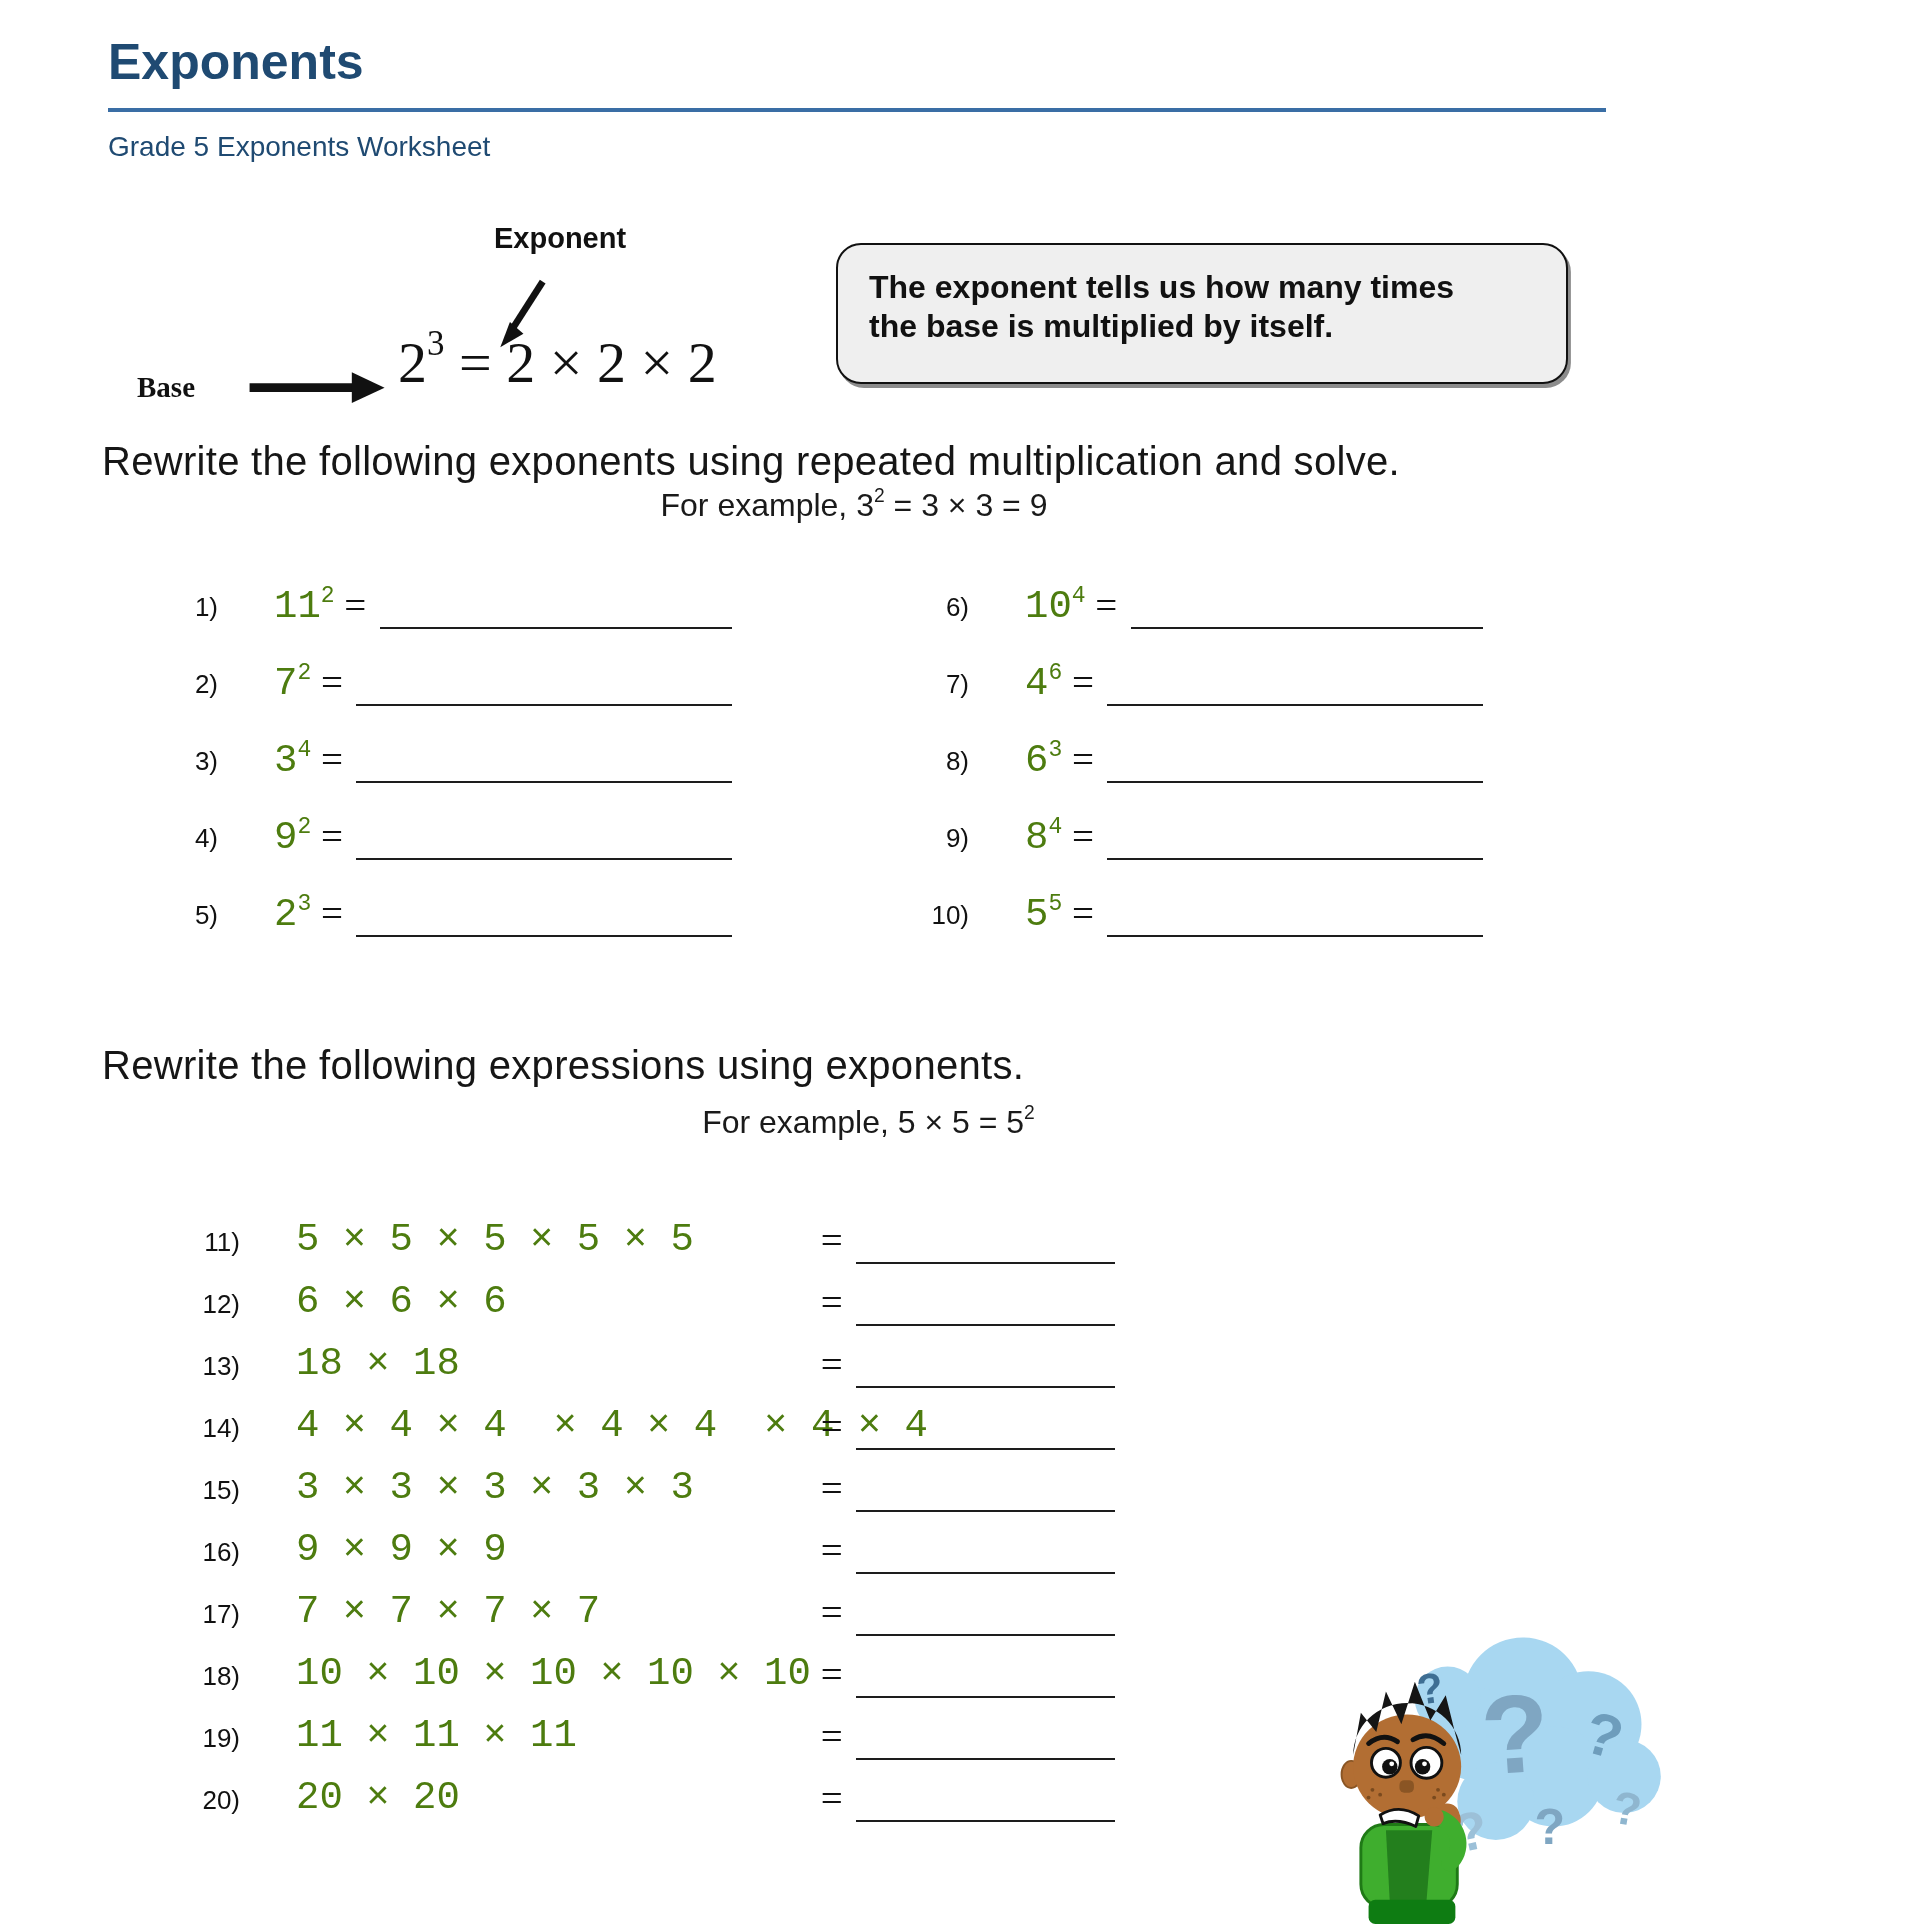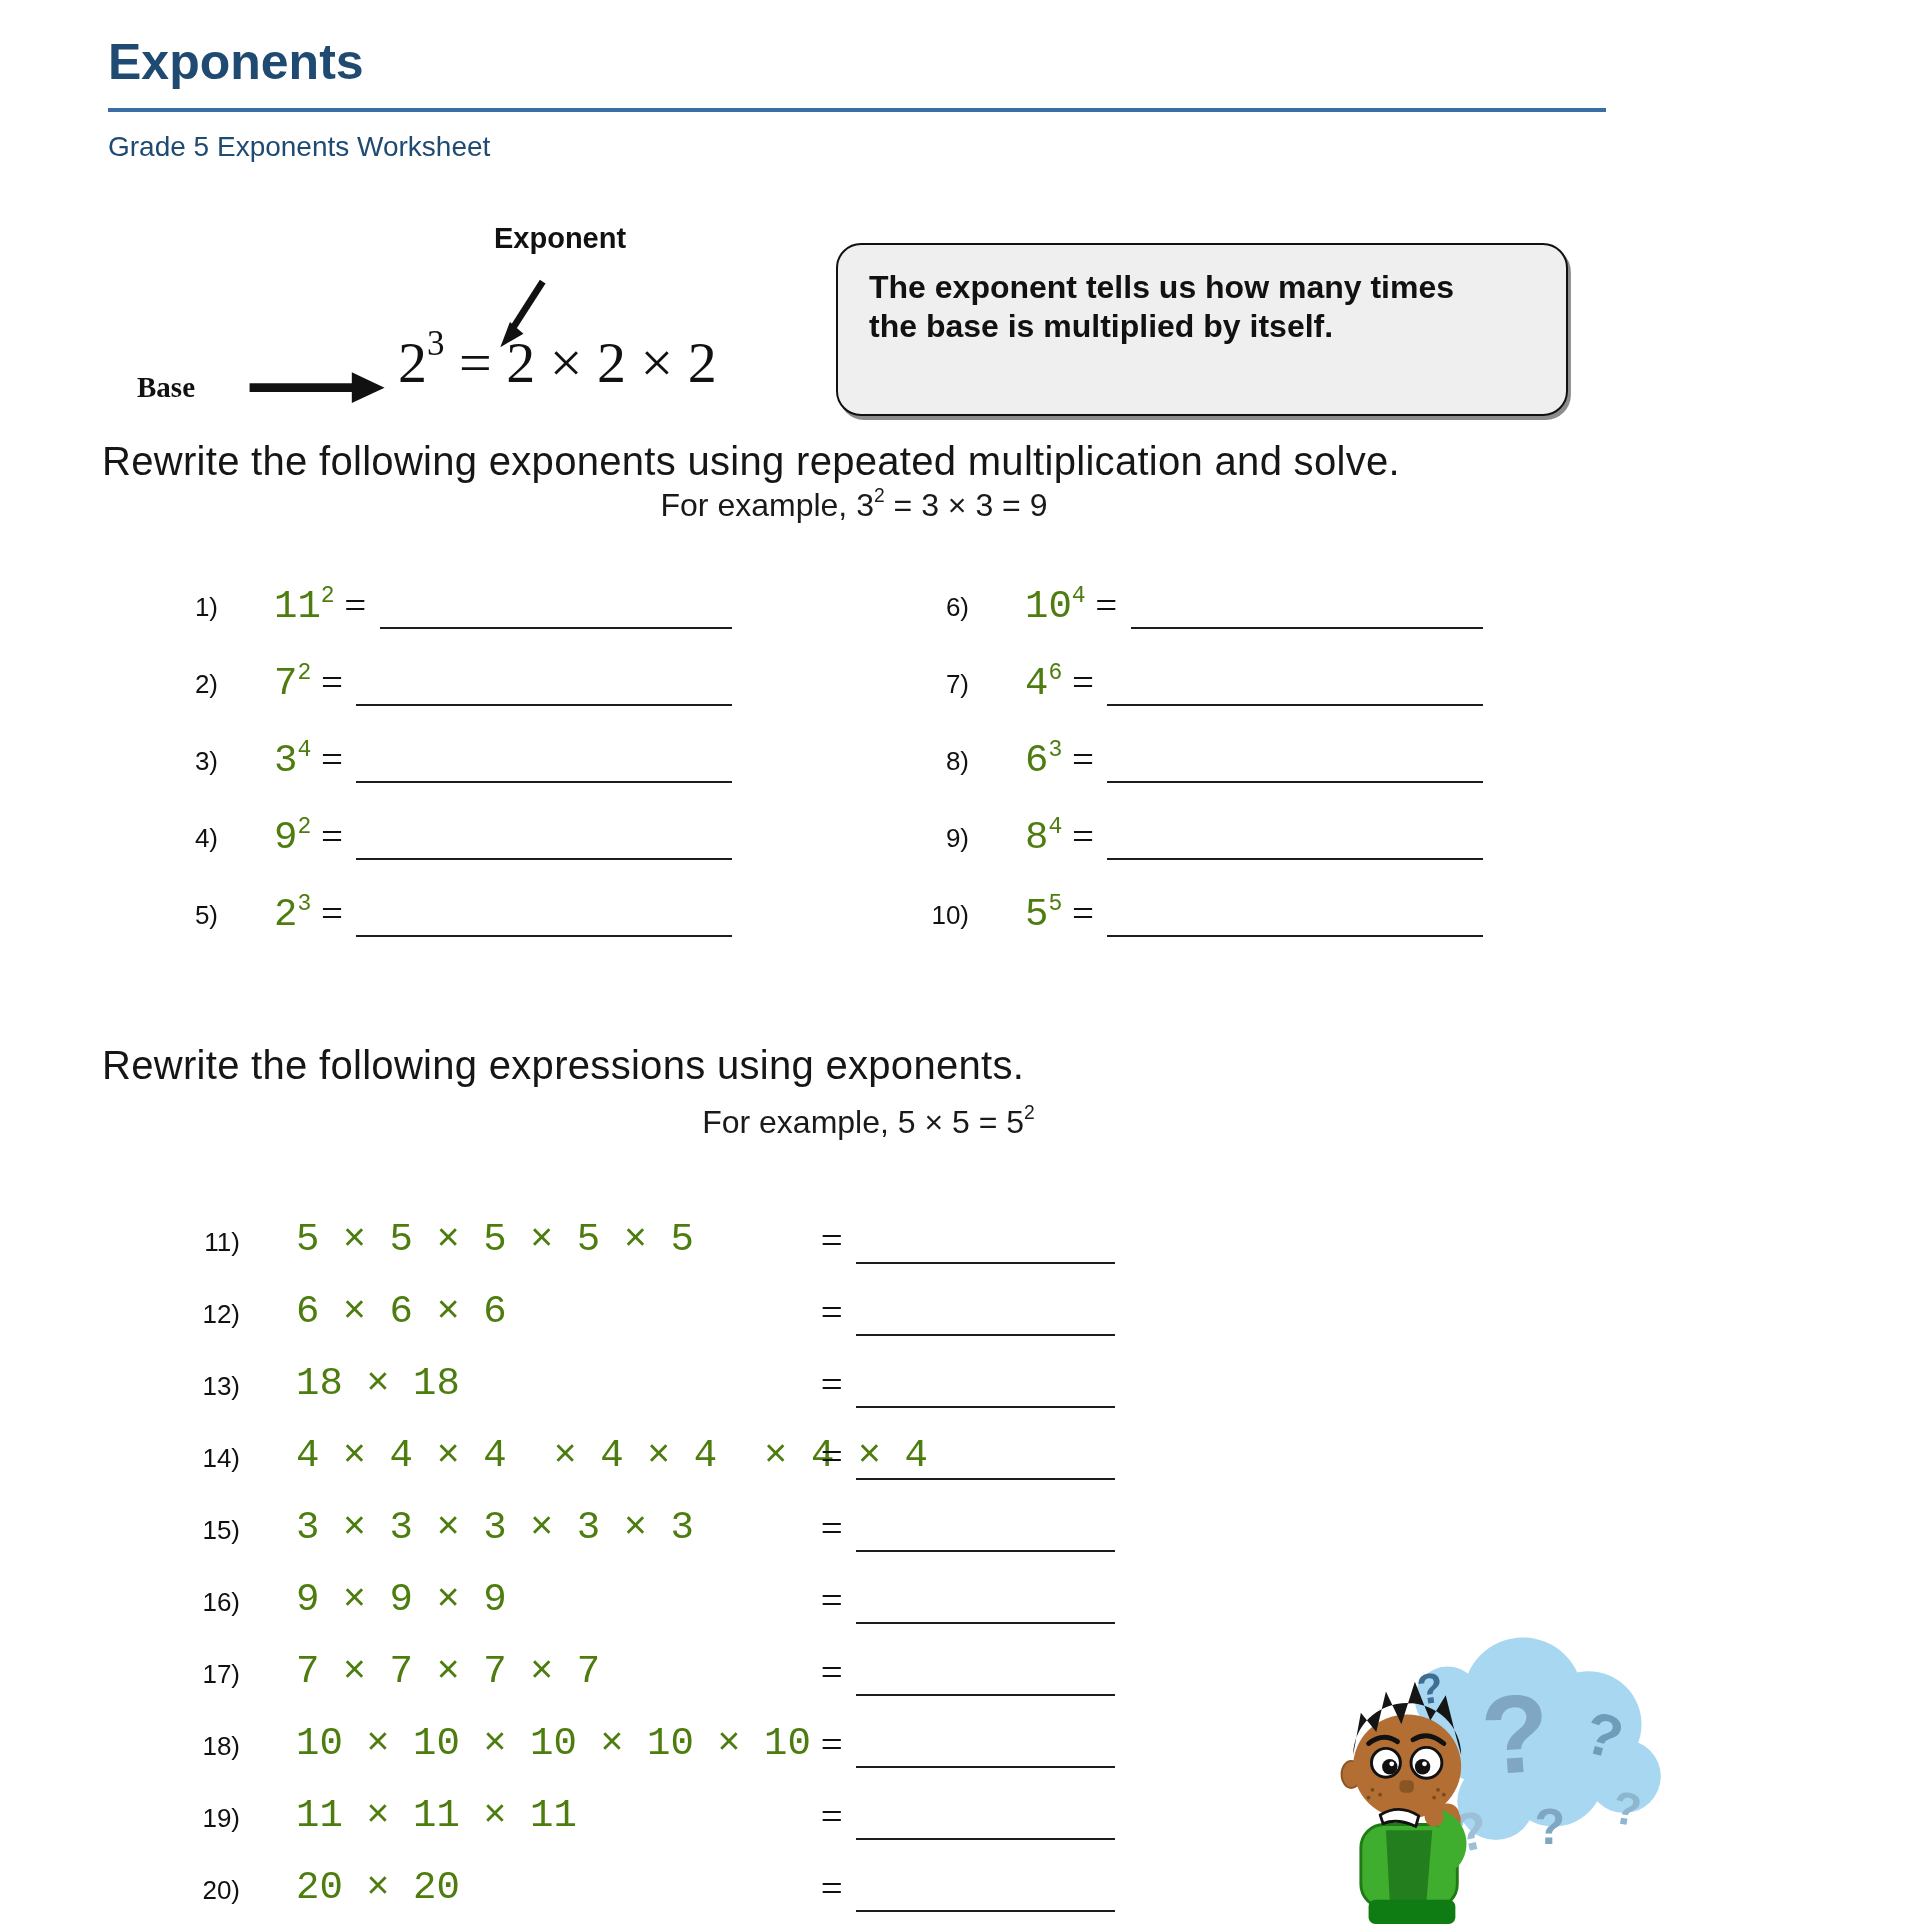--- a/index.html
+++ b/index.html
@@ -11,35 +11,35 @@
   .rule{left:108px;top:108px;width:1498px;height:3.9px;background:var(--rule,#3A6EA5);}
   .subtitle{left:108px;top:131px;font-size:28px;color:var(--navy,#1F4A72);}
 
   .diagram-label{font-size:29px;font-weight:bold;color:#111;}
   .exponent-label{left:494px;top:222px;}
   .base-label{left:137px;top:371px;font-family:Liberation Serif, serif;}
   .arrows{left:232px;top:270px;width:579px;height:135px;}
   .equation{left:398px;top:324px;font-family:Liberation Serif, serif;font-size:58px;color:#111;white-space:pre;}
   .equation .sup{font-size:35px;vertical-align:27px;}
 
-  .callout{left:836px;top:243px;width:732px;height:173px;background:var(--callout-bg,#EFEFEF);
+  .callout{left:836px;top:243px;width:732px;height:141px;background:var(--callout-bg,#EFEFEF);
            border:2.9px solid #111;border-radius:25px;box-shadow:2.9px 3.9px 0 rgba(0,0,0,0.45);box-sizing:border-box;}
   .callout-text{padding:23px 29px 0 31px;width:637px;font-size:32px;font-weight:bold;line-height:39px;color:#111;}
 
   .instr{font-size:40px;color:#161616;letter-spacing:0.3px;}
   .instr1{left:102px;top:439px;}
   .example1{left:101px;top:485px;width:1506px;text-align:center;font-size:32px;white-space:pre;}
   .instr2{left:102px;top:1043px;}
   .example2{left:101px;top:1102px;width:1535px;text-align:center;font-size:32px;white-space:pre;}
   .example1 .sup,.example2 .sup{font-size:19.3px;vertical-align:13.5px;}
 
   .col{display:flex;flex-direction:column;gap:35px;}
   .col1{left:164px;top:583px;width:568px;}
   .col2{left:915px;top:583px;width:568px;}
-  .col3{left:172px;top:1218px;width:943px;gap:30px;}
+  .col3{left:172px;top:1218px;width:943px;gap:20px;}
   .prow{display:flex;align-items:flex-start;height:42px;}
   .pnum{width:54px;text-align:right;font-size:26px;color:#111;padding-top:8.7px;flex:none;}
   .pnum2{width:68px;}
   .pexpr{margin-left:56px;font-family:Liberation Mono, monospace;font-size:39px;color:#4d7c0f;white-space:pre;flex:none;}
   .pexpr2{width:515px;}
   .sup{font-size:23px;vertical-align:15.4px;}
   .peq{font-family:"Liberation Serif",serif;font-size:39px;color:#111;margin-left:9.7px;flex:none;}
   .blank{flex:1;margin-left:13.5px;border-bottom:2.9px solid #1d1d1d;height:44px;}
 
   .illustration{left:1330px;top:1620px;width:352px;height:304px;}

